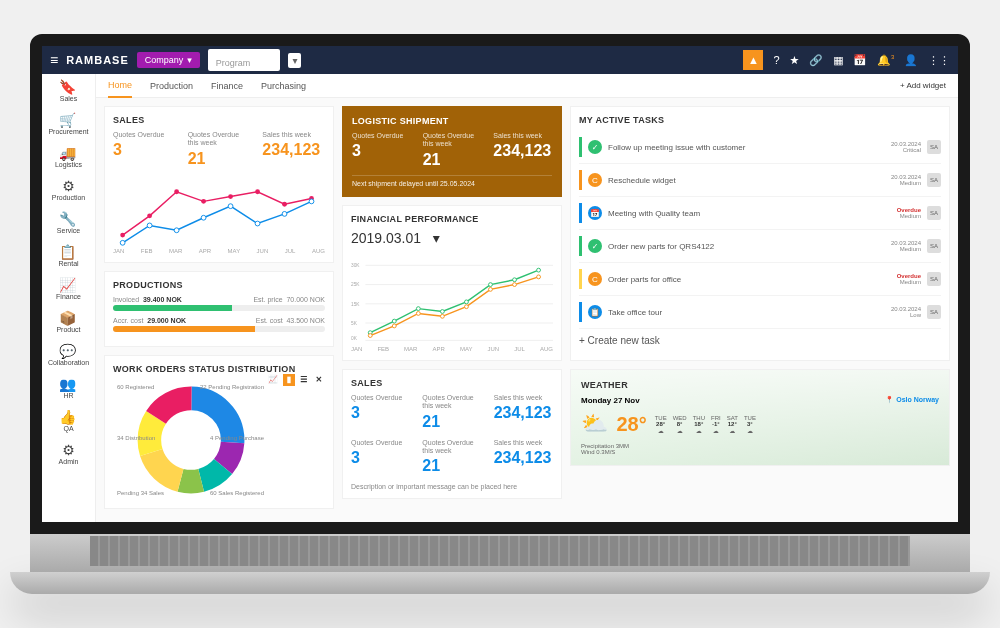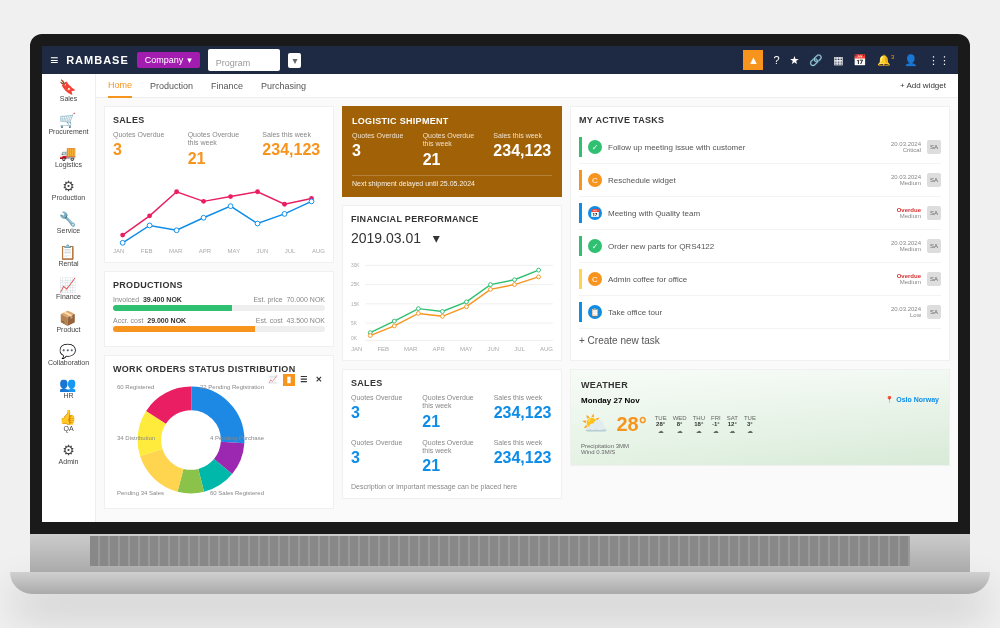--- a/index.html
+++ b/index.html
@@ -380,21 +380,21 @@
     <div class="task-txt">Order new parts for QRS4122</div>
     <div class="task-meta">
                       <div class="">20.03.2024</div>
                       <div>Medium</div>
                     </div>
     <div class="task-avatar">SA</div>
   </div>
                   <div class="task">
     <div class="task-dot" style="background:#ffd54f"></div>
     <div class="task-ico" style="background:#f7941e">C</div>
-    <div class="task-txt">Admin coffee for office</div>
+    <div class="task-txt">Order parts for office</div>
     <div class="task-meta">
                       <div class="red">Overdue</div>
                       <div>Medium</div>
                     </div>
     <div class="task-avatar">SA</div>
   </div>
                   <div class="task">
     <div class="task-dot" style="background:#0d8ce8"></div>
     <div class="task-ico" style="background:#0d8ce8">📋</div>
     <div class="task-txt">Take office tour</div>

